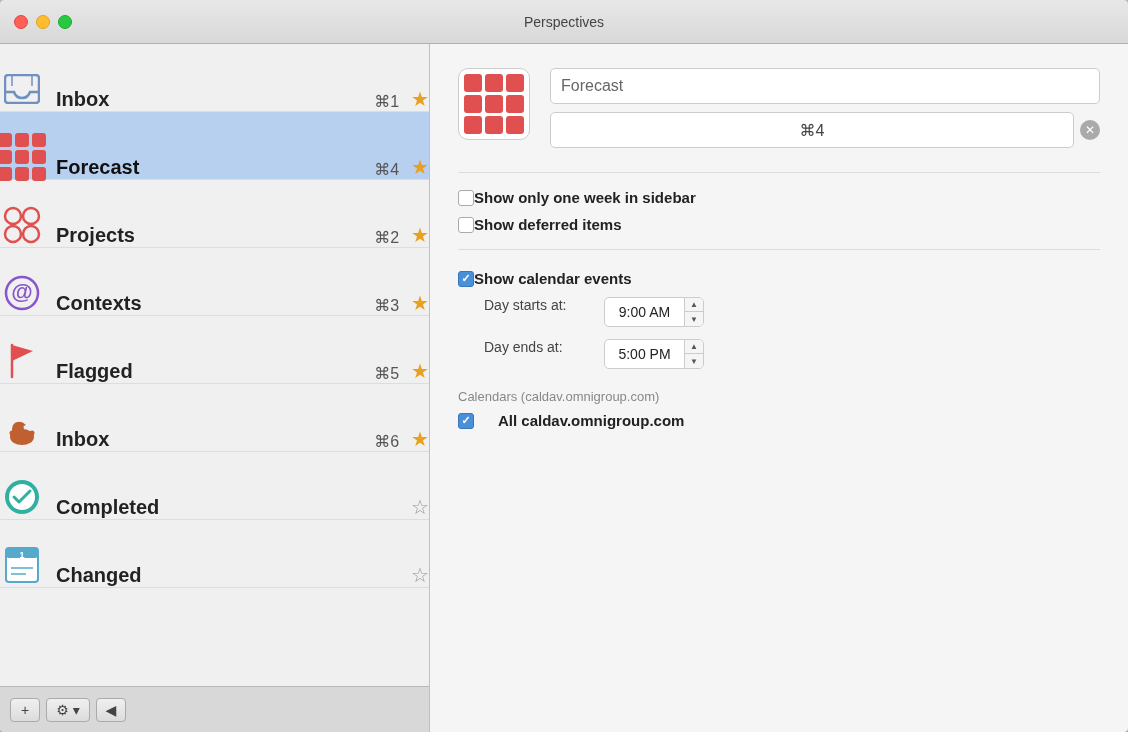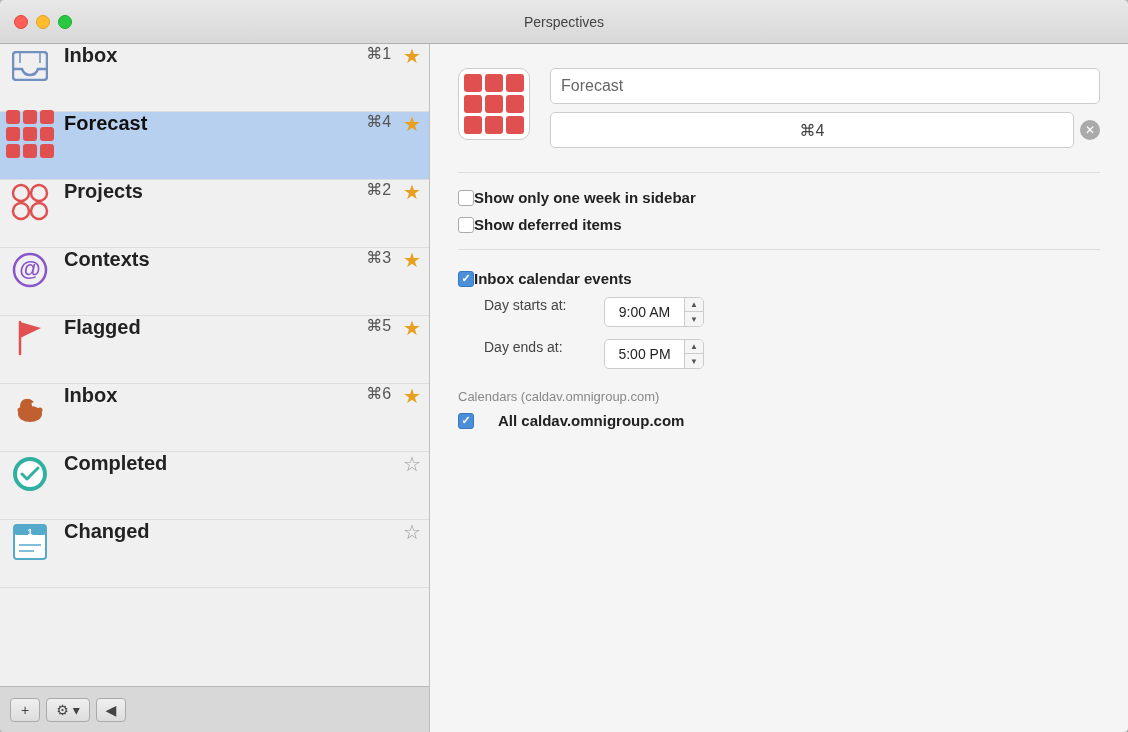--- a/index.html
+++ b/index.html
@@ -64,22 +64,22 @@
       display: flex;
       flex-direction: column;
       overflow: hidden;
     }
     .sidebar-list {
       flex: 1;
       overflow-y: auto;
     }
     .sidebar-item {
       display: flex;
-      align-items: flex-start;
-      padding: 0 8px;
+      align-items: flex-end;
+      padding: 0 0;
       height: 68px;
       border-bottom: 1px solid #ddd;
       cursor: pointer;
     }
     .sidebar-item.active {
       background: #b8d0f0;
     }
     .sidebar-icon {
       width: 44px;
       height: 44px;
@@ -500,21 +500,21 @@
       <div class="option-row">
         <div class="checkbox"></div>
         <span class="option-label">Show deferred items</span>
       </div>
 
       <div class="divider"></div>
 
       <div class="calendar-section">
         <div class="option-row">
           <div class="checkbox checked"></div>
-          <span class="option-label">Inbox calendar events</span>
+          <span class="option-label">Show calendar events</span>
         </div>
 
         <div class="time-row">
           <span class="time-label">Day starts at:</span>
           <div class="time-input-wrap">
             <span class="time-value">9:00 AM</span>
             <div class="stepper">
               <div class="stepper-up">▲</div>
               <div class="stepper-down">▼</div>
             </div>

